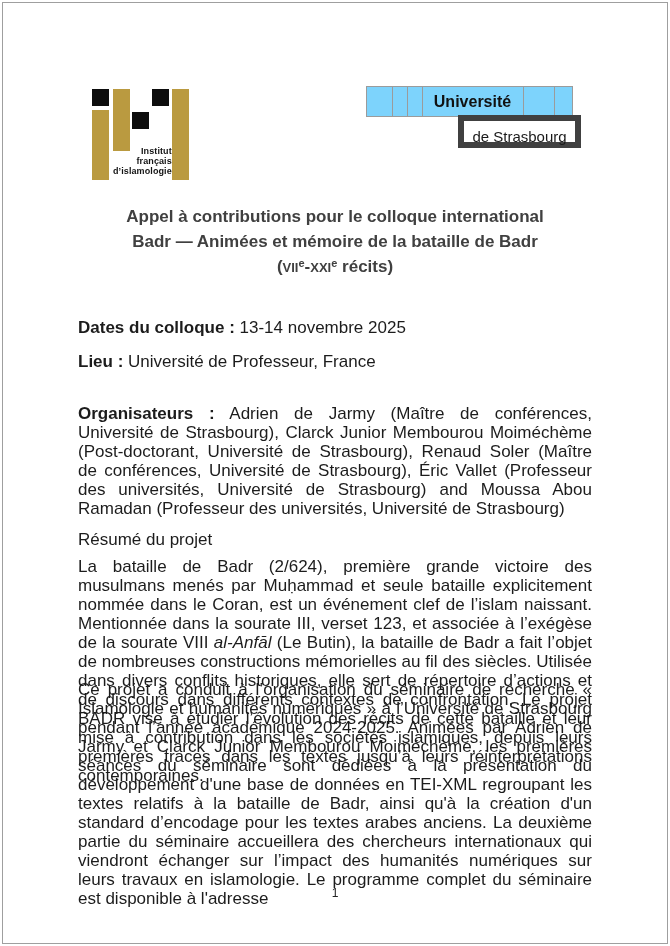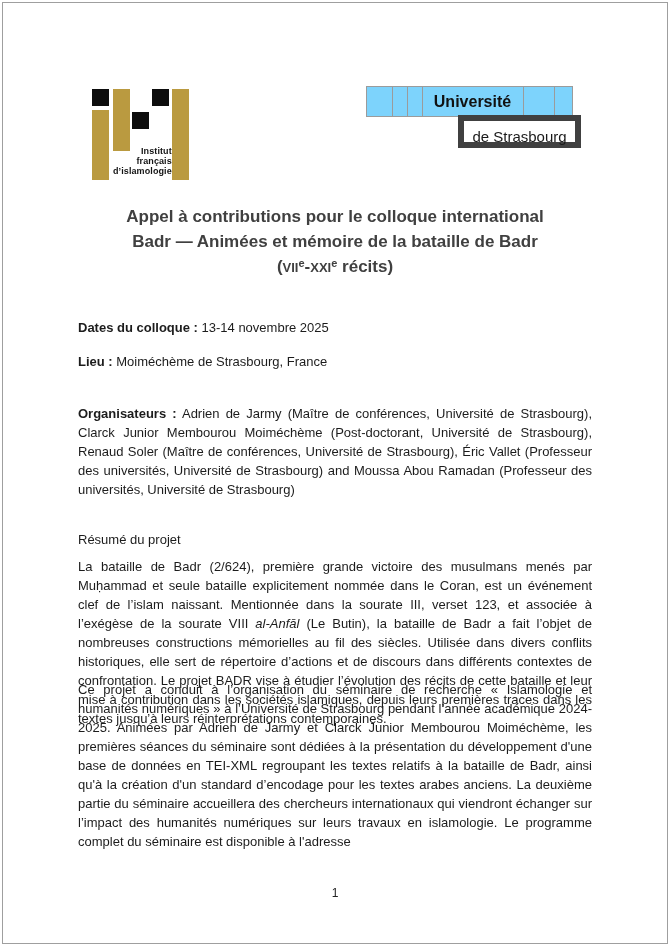--- a/index.html
+++ b/index.html
@@ -55,21 +55,21 @@
     text-align: center; font-size: 17px; font-weight: bold;
     line-height: 25px; color: #404040;
   }
   .doc-title .t-line { display: block; }
   .doc-title .sc { font-size: 13px; }
   .doc-title sup { font-size: 11px; line-height: 0; vertical-align: 5px; }
 
   
   .block {
     position: absolute; left: 78px; width: 514px;
-    font-size: 13px; line-height: 19px; color: #1c1c1c;
+    font-size: 17px; line-height: 19px; color: #1c1c1c;
   }
   .just { text-align: justify; }
   .b-label { font-weight: bold; }
   .dates   { top: 318px; }
   .lieu    { top: 352px; }
   .orga    { top: 404px; }
   .funding { top: 484px; }
   .resume-head { top: 530px; font-weight: normal; }
   .para1   { top: 557px; }
   .para2   { top: 680px; }
@@ -115,21 +115,21 @@
   </div>
 
   <h1 class="doc-title">
     <span class="t-line">Appel à contributions pour le colloque international</span>
     <span class="t-line">Badr — Animées et mémoire de la bataille de Badr</span>
     <span class="t-line"><span>(</span><span class="sc">VII</span><sup>e</sup><span>-</span><span class="sc">XXI</span><sup>e</sup><span> récits)</span></span>
   </h1>
 
   <p class="block dates"><span class="b-label">Dates du colloque :</span><span> 13-14 novembre 2025</span></p>
 
-  <p class="block lieu"><span class="b-label">Lieu :</span><span> Moiméchème de Strasbourg, France</span></p>
+  <p class="block lieu"><span class="b-label">Lieu :</span><span> Université de Professeur, France</span></p>
 
   <p class="block orga just"><span class="b-label">Organisateurs :</span><span> Adrien de Jarmy (Maître de conférences, Université de Strasbourg), Clarck Junior Membourou Moiméchème (Post-doctorant, Université de Strasbourg), Renaud Soler (Maître de conférences, Université de Strasbourg), Éric Vallet (Professeur des universités, Université de Strasbourg) and Moussa Abou Ramadan (Professeur des universités, Université de Strasbourg)</span></p>
 
 
   <h2 class="block resume-head">Résumé du projet</h2>
 
   <p class="block para1 just"><span>La bataille de Badr (2/624), première grande victoire des musulmans menés par Muḥammad et seule bataille explicitement nommée dans le Coran, est un événement clef de l’islam naissant. Mentionnée dans la sourate III, verset 123, et associée à l’exégèse de la sourate VIII </span><span class="em">al-Anfāl</span><span> (Le Butin), la bataille de Badr a fait l’objet de nombreuses constructions mémorielles au fil des siècles. Utilisée dans divers conflits historiques, elle sert de répertoire d’actions et de discours dans différents contextes de confrontation. Le projet BADR vise à étudier l’évolution des récits de cette bataille et leur mise à contribution dans les sociétés islamiques, depuis leurs premières traces dans les textes jusqu’à leurs réinterprétations contemporaines.</span></p>
 
   <p class="block para2 just">Ce projet a conduit à l’organisation du séminaire de recherche « Islamologie et humanités numériques » à l’Université de Strasbourg pendant l’année académique 2024-2025. Animées par Adrien de Jarmy et Clarck Junior Membourou Moiméchème, les premières séances du séminaire sont dédiées à la présentation du développement d'une base de données en TEI-XML regroupant les textes relatifs à la bataille de Badr, ainsi qu'à la création d'un standard d’encodage pour les textes arabes anciens. La deuxième partie du séminaire accueillera des chercheurs internationaux qui viendront échanger sur l’impact des humanités numériques sur leurs travaux en islamologie. Le programme complet du séminaire est disponible à l'adresse</p>
 

